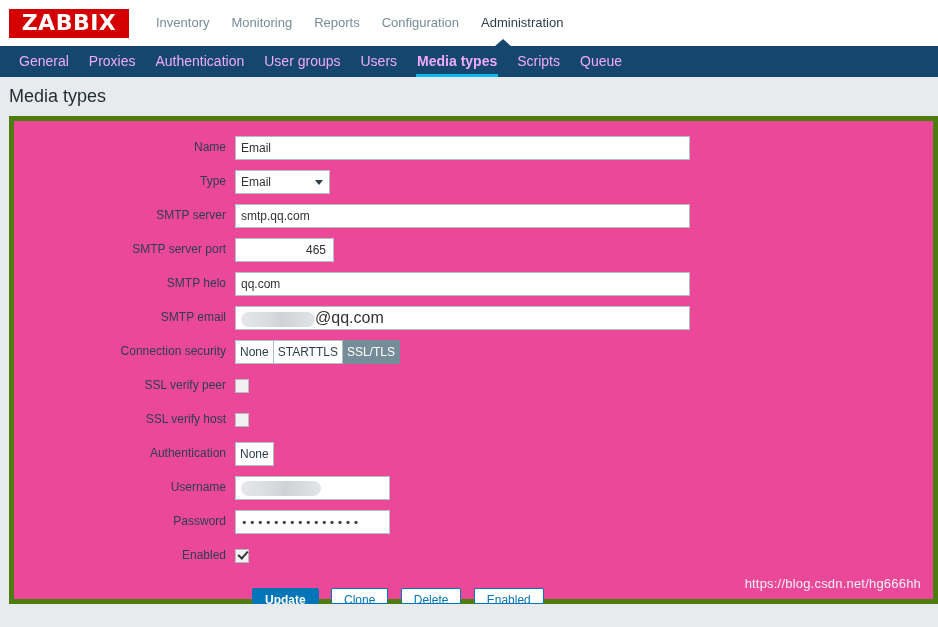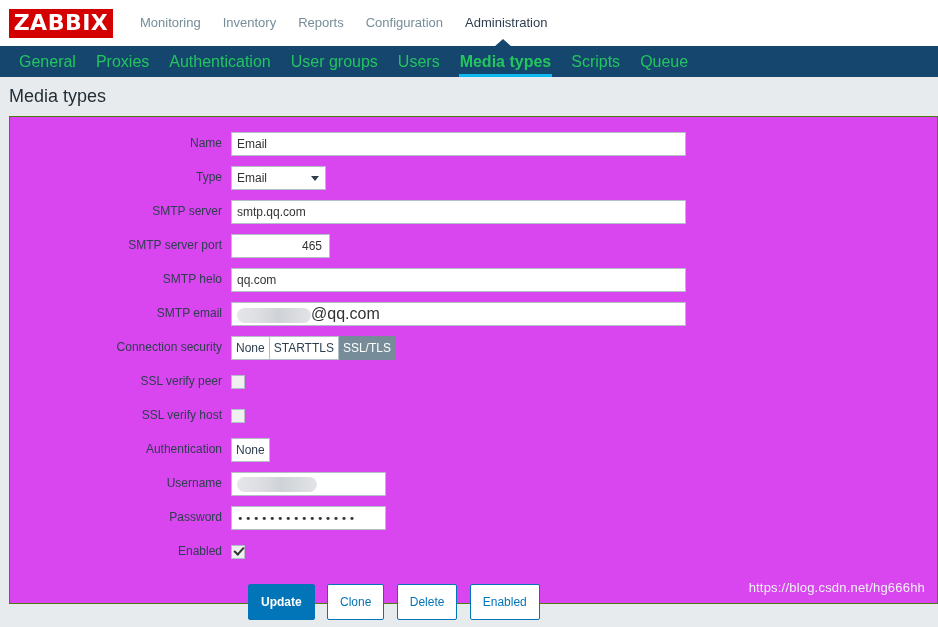--- a/index.html
+++ b/index.html
@@ -16,21 +16,21 @@
   
   #top-header {
     position: relative;
     height: 46px;
     background: #ffffff;
     display: flex;
     align-items: center;
     padding-left: 9px;
   }
   #logo {
-    width: 104px;
+    width: 120px;
     height: 29px;
     background: #d40000;
     color: #ffffff;
     font-family: "DejaVu Sans", sans-serif;
     font-weight: bold;
     font-size: 22px;
     letter-spacing: 0.5px;
     display: flex;
     align-items: center;
     justify-content: center;
@@ -60,22 +60,22 @@
     background: #14466e;
     display: flex;
     align-items: center;
     padding-left: 9px;
   }
   .sub-nav-item {
     position: relative;
     padding: 0 10px;
     height: 31px;
     line-height: 31px;
-    font-size: 16px;
-    color: #22c55e;
+    font-size: 14px;
+    color: #f0abfc;
     cursor: pointer;
     white-space: nowrap;
   }
   .sub-nav-item.active { font-weight: bold; }
   .sub-nav-item.active::after {
     content: "";
     position: absolute;
     left: 9px; right: 9px;
     bottom: 0;
     height: 3px;
@@ -102,22 +102,22 @@
   #page-title {
     font-size: 18px;
     color: #1f2c33;
     font-weight: normal;
     margin: 0;
   }
 
   
   #form-card {
     margin: 0 0 17px 9px;
-    background: #d946ef;
-    border: 1px solid #4d7c0f;
+    background: #ec4899;
+    border: 5px solid #4d7c0f;
     height: 488px;
     padding-top: 13px;
     position: relative;
   }
 
   .form-row {
     display: flex;
     align-items: flex-start;
     min-height: 34px;
     margin-bottom: 0;
@@ -238,21 +238,21 @@
     font-size: 11px;
     letter-spacing: 1.5px;
     color: #333333;
     line-height: 22px;
   }
 
   
   .btn-row { padding-left: 238px; padding-top: 12px; }
   .btn {
     display: inline-block;
-    height: 36px;
+    height: 16px;
     line-height: 22px;
     padding: 0 12px;
     font-size: 12px;
     font-family: "Liberation Sans", sans-serif;
     border-radius: 2px;
     border: 1px solid #0275b8;
     background: #ffffff;
     color: #0275b8;
     cursor: pointer;
     margin-right: 9px;
@@ -273,22 +273,22 @@
     white-space: nowrap;
     letter-spacing: 0.2px;
   }
 </style>
 </head>
 <body>
 
 <div id="top-header">
   <div id="logo">ZABBIX</div>
   <div id="main-menu">
+    <div class="main-menu-item">Inventory</div>
     <div class="main-menu-item">Monitoring</div>
-    <div class="main-menu-item">Inventory</div>
     <div class="main-menu-item">Reports</div>
     <div class="main-menu-item">Configuration</div>
     <div class="main-menu-item active">Administration</div>
   </div>
 </div>
 
 <div id="sub-nav">
   <div id="nav-pointer"></div>
   <div class="sub-nav-item">General</div>
   <div class="sub-nav-item">Proxies</div>

